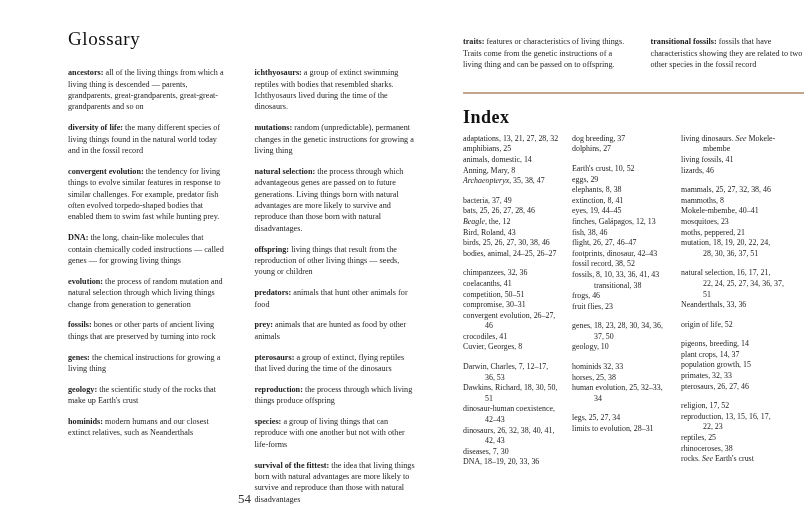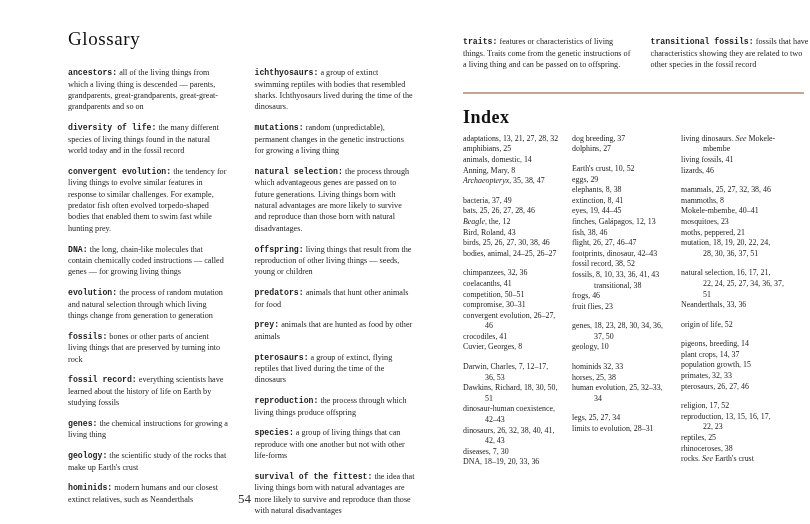--- a/index.html
+++ b/index.html
@@ -48,21 +48,20 @@
   }
   .gentry {
     font-size: 8.2px;
     line-height: 11.4px;
     margin-bottom: 9.4px;
     text-align: left;
     color: #1d1d1d;
   }
   .gentry .term {
     font-weight: bold;
-    font-family: Liberation Mono, monospace;
   }
 
   
   .gloss-top-right {
     display: flex;
     gap: 20px;
   }
   .gloss-top-right .gcol { width: 168px; }
   .rule {
     height: 2px;
@@ -121,21 +120,20 @@
     <h1 class="section-title">Glossary</h1>
 
     <div class="glossary-cols">
       <div class="gcol" id="gcol1">
           <p class="gentry"><span class="term">ancestors:</span><span> all of the living things from which a living thing is descended — parents, grandparents, great-grandparents, great-great-grandparents and so on</span></p>
           <p class="gentry"><span class="term">diversity of life:</span><span> the many different species of living things found in the natural world today and in the fossil record</span></p>
           <p class="gentry"><span class="term">convergent evolution:</span><span> the tendency for living things to evolve similar features in response to similar challenges. For example, predator fish often evolved torpedo-shaped bodies that enabled them to swim fast while hunting prey.</span></p>
           <p class="gentry"><span class="term">DNA:</span><span> the long, chain-like molecules that contain chemically coded instructions — called genes — for growing living things</span></p>
           <p class="gentry"><span class="term">evolution:</span><span> the process of random mutation and natural selection through which living things change from generation to generation</span></p>
           <p class="gentry"><span class="term">fossils:</span><span> bones or other parts of ancient living things that are preserved by turning into rock</span></p>
-          <p class="gentry"><span class="term">fossil record:</span><span> everything scientists have learned about the history of life on Earth by studying fossils</span></p>
           <p class="gentry"><span class="term">genes:</span><span> the chemical instructions for growing a living thing</span></p>
           <p class="gentry"><span class="term">geology:</span><span> the scientific study of the rocks that make up Earth's crust</span></p>
           <p class="gentry"><span class="term">hominids:</span><span> modern humans and our closest extinct relatives, such as Neanderthals</span></p>
         </div>
       <div class="gcol" id="gcol2">
           <p class="gentry"><span class="term">ichthyosaurs:</span><span> a group of extinct swimming reptiles with bodies that resembled sharks. Ichthyosaurs lived during the time of the dinosaurs.</span></p>
           <p class="gentry"><span class="term">mutations:</span><span> random (unpredictable), permanent changes in the genetic instructions for growing a living thing</span></p>
           <p class="gentry"><span class="term">natural selection:</span><span> the process through which advantageous genes are passed on to future generations. Living things born with natural advantages are more likely to survive and reproduce than those born with natural disadvantages.</span></p>
           <p class="gentry"><span class="term">offspring:</span><span> living things that result from the reproduction of other living things — seeds, young or children</span></p>
           <p class="gentry"><span class="term">predators:</span><span> animals that hunt other animals for food</span></p>

